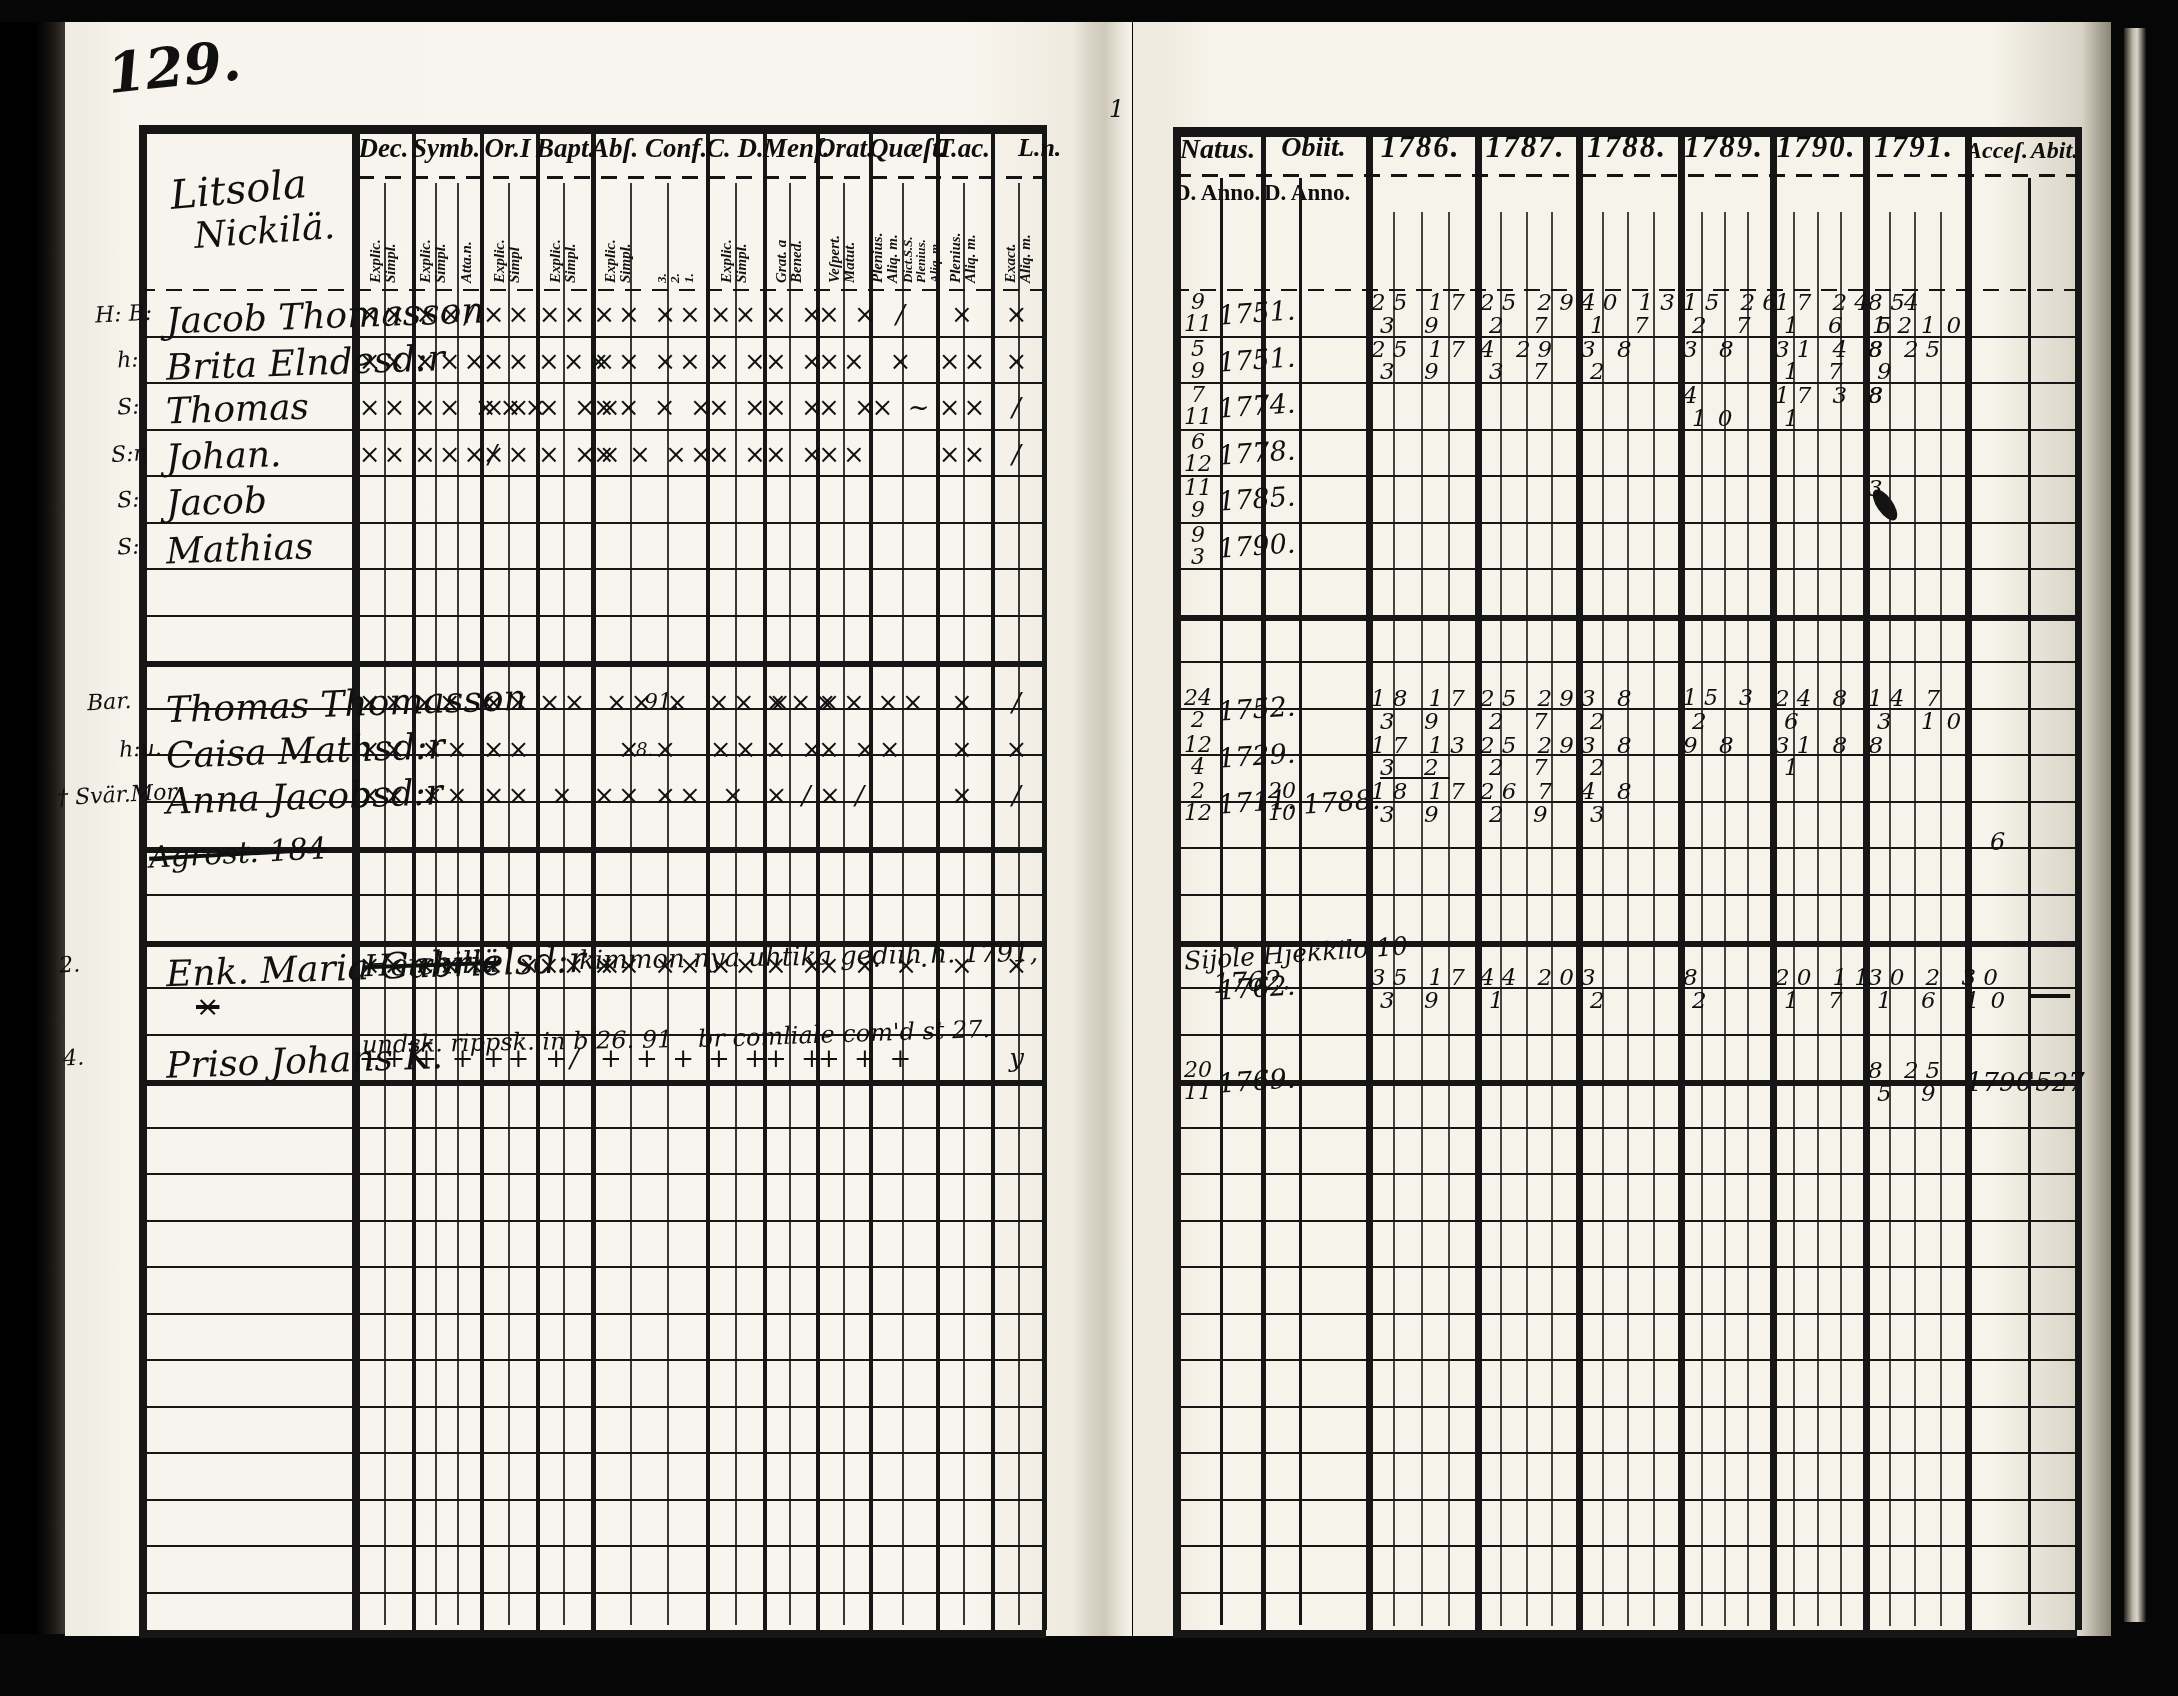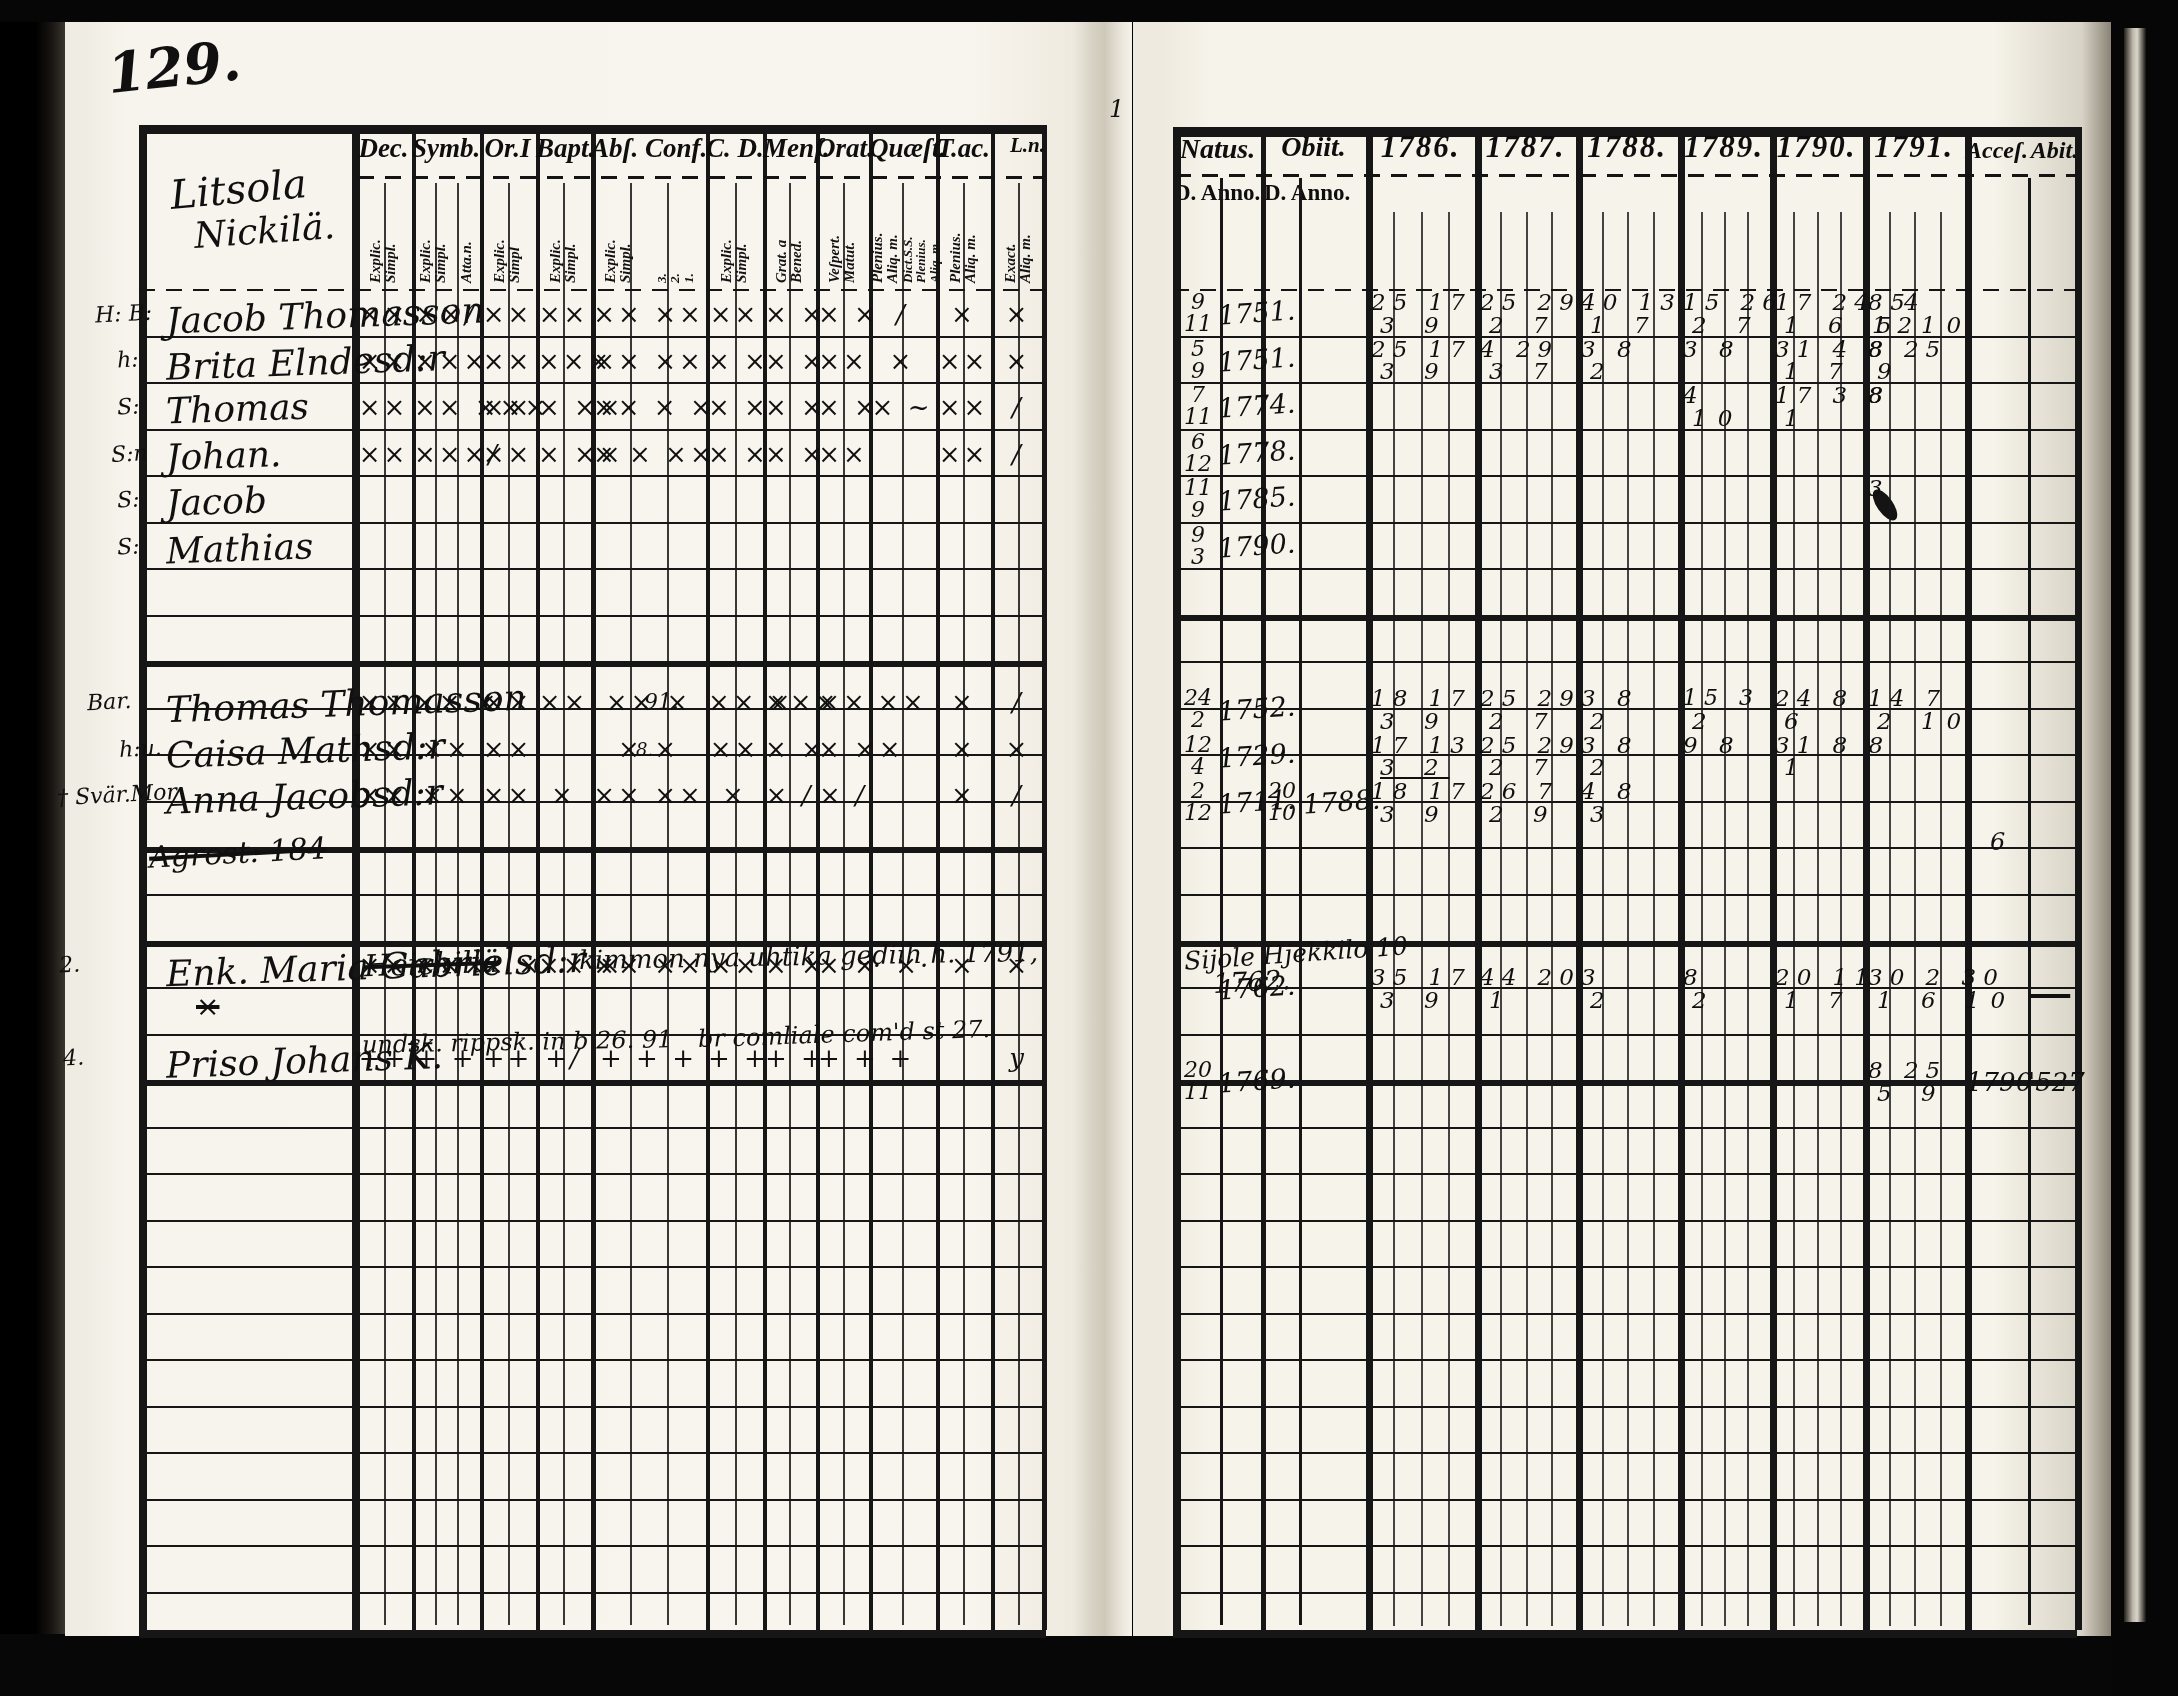--- a/index.html
+++ b/index.html
@@ -158,21 +158,21 @@
 Aliq. m.</div>
       <div class="vlab" style="font-size: 13px;">Dict.S.S.
 Plenius.
 Aliq. m.</div>
     </div>
     <div class="abs print" style="left: 936px; top: 133px; width: 55px; text-align: center; font-size: 27px; white-space: nowrap;">T.ac.</div>
     <div class="abs " style="left: 937px; top: 184px; width: 53px; height: 99px; display: flex; flex-direction: row; justify-content: space-around;">
       <div class="vlab" style="font-size: 15px;">Plenius.
 Aliq. m.</div>
     </div>
-    <div class="abs print" style="left: 991px; top: 133px; width: 54px; text-align: right; font-size: 21px; white-space: nowrap;">L.n.</div>
+    <div class="abs print" style="left: 1018px; top: 133px; width: 54px; text-align: left; font-size: 26px; white-space: nowrap;">L.n.</div>
     <div class="abs " style="left: 992px; top: 184px; width: 52px; height: 99px; display: flex; flex-direction: row; justify-content: space-around;">
       <div class="vlab" style="font-size: 15px;">Exact.
 Aliq. m.</div>
     </div>
     <div class="abs line" style="left: 1173px; top: 127px; width: 904px; height: 10px;"></div>
     <div class="abs line" style="left: 1173px; top: 127px; width: 8px; height: 1503px;"></div>
     <div class="abs line" style="left: 1261px; top: 127px; width: 5px; height: 1503px;"></div>
     <div class="abs line" style="left: 1366px; top: 127px; width: 7px; height: 1503px;"></div>
     <div class="abs line" style="left: 1475px; top: 127px; width: 7px; height: 1503px;"></div>
     <div class="abs line" style="left: 1576px; top: 127px; width: 7px; height: 1503px;"></div>
@@ -361,21 +361,21 @@
     <div class="abs hand num" style="left: 1380px; top: 708px; font-size: 23px; letter-spacing: 11px;">3 9</div>
     <div class="abs hand num" style="left: 1480px; top: 685px; font-size: 23px; letter-spacing: 7px;">25 29</div>
     <div class="abs hand num" style="left: 1489px; top: 708px; font-size: 23px; letter-spacing: 11px;">2 7</div>
     <div class="abs hand num" style="left: 1581px; top: 685px; font-size: 23px; letter-spacing: 7px;">3 8</div>
     <div class="abs hand num" style="left: 1590px; top: 708px; font-size: 23px; letter-spacing: 11px;">2</div>
     <div class="abs hand num" style="left: 1683px; top: 685px; font-size: 22px; letter-spacing: 7px;">15 3</div>
     <div class="abs hand num" style="left: 1692px; top: 708px; font-size: 23px; letter-spacing: 11px;">2</div>
     <div class="abs hand num" style="left: 1775px; top: 685px; font-size: 23px; letter-spacing: 7px;">24 8</div>
     <div class="abs hand num" style="left: 1784px; top: 708px; font-size: 23px; letter-spacing: 11px;">6</div>
     <div class="abs hand num" style="left: 1868px; top: 685px; font-size: 23px; letter-spacing: 7px;">14 7</div>
-    <div class="abs hand num" style="left: 1877px; top: 708px; font-size: 23px; letter-spacing: 11px;">2 10</div>
+    <div class="abs hand num" style="left: 1877px; top: 708px; font-size: 23px; letter-spacing: 11px;">3 10</div>
     <div class="abs hand" style="left: 119px; top: 736px; font-size: 22px; transform: rotate(-3deg);">h:u.</div>
     <div class="abs hand" style="left: 166px; top: 730px; font-size: 36px; transform: rotate(-2deg);">Caisa Mathsd:r</div>
     <div class="abs hand marks" style="left: 358px; top: 734px; width: 51px; font-size: 26px;">××</div>
     <div class="abs hand marks" style="left: 414px; top: 734px; width: 64px; font-size: 26px;">××</div>
     <div class="abs hand marks" style="left: 482px; top: 734px; width: 51px; font-size: 26px;">××</div>
     <div class="abs hand marks" style="left: 593px; top: 734px; width: 111px; font-size: 26px;">× ×</div>
     <div class="abs hand marks" style="left: 708px; top: 734px; width: 53px; font-size: 26px;">××</div>
     <div class="abs hand marks" style="left: 765px; top: 734px; width: 49px; font-size: 26px;">× ×</div>
     <div class="abs hand marks" style="left: 818px; top: 734px; width: 50px; font-size: 26px;">× ××</div>
     <div class="abs hand marks" style="left: 938px; top: 734px; width: 51px; font-size: 26px;">×</div>

